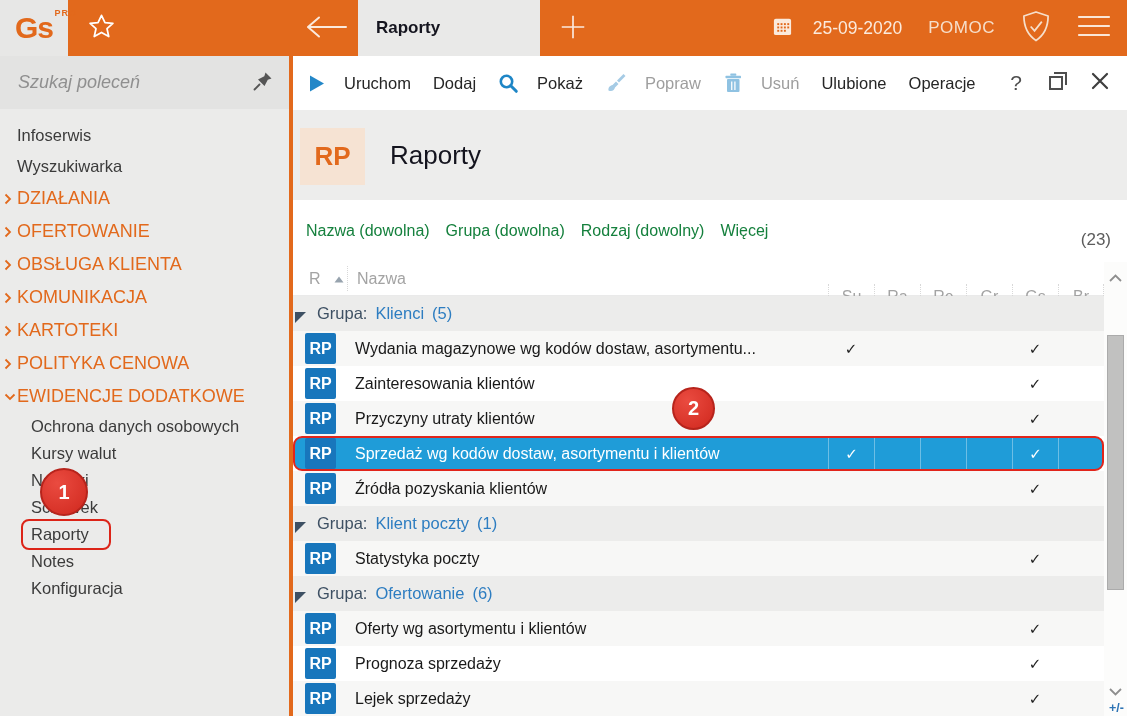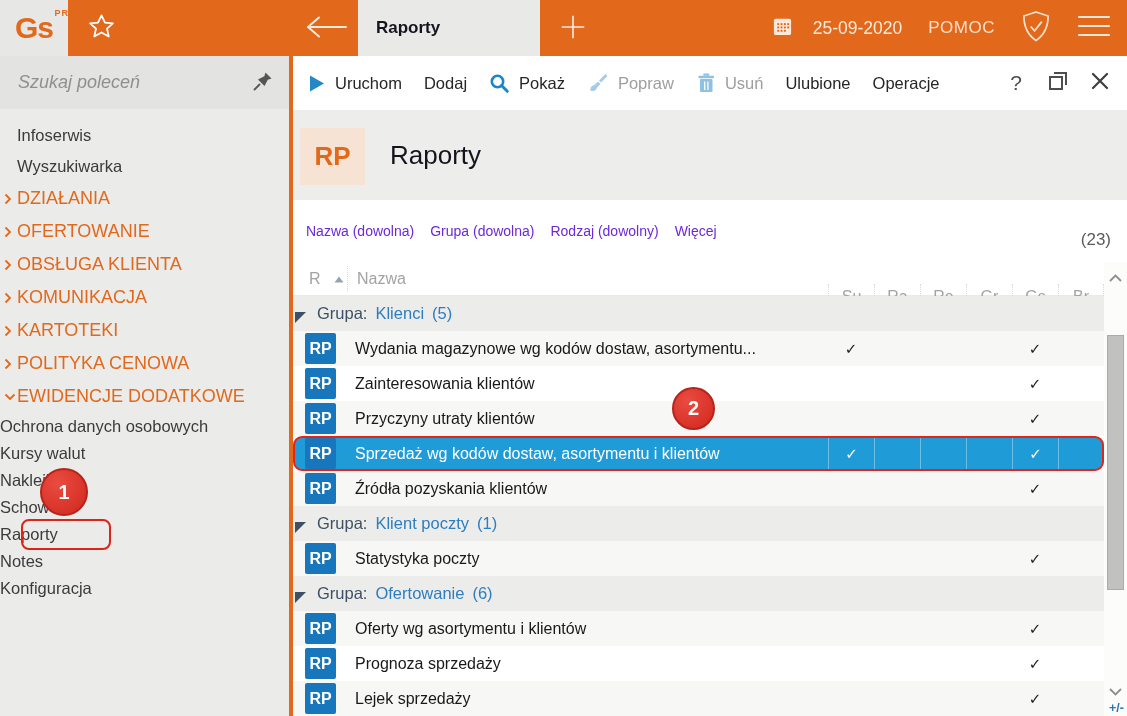--- a/index.html
+++ b/index.html
@@ -27,38 +27,38 @@
   .sidebar{position:absolute;left:0;top:56px;width:289px;height:660px;background:#EBEBEA}
   .search-band{position:absolute;left:0;top:0;width:289px;height:53px;background:#E3E3E2}
   .search-input{position:absolute;left:0;top:0;width:240px;height:53px;background:transparent;border:none;outline:none;padding-left:18px;font-size:18px;color:#3A3A3A;font-family:inherit}
   .search-input::placeholder{font-style:italic;color:#8F8F8F;opacity:1}
   .pin-btn{position:absolute;right:14px;top:15px;width:24px;height:24px;display:flex;align-items:center;justify-content:center}
   .side-nav{position:absolute;left:0;top:64px;right:0}
   .side-row{display:flex;align-items:center;width:100%;text-align:center}
   .side-row.item{height:31px;padding-left:17px;font-size:16.5px;color:#3B3B3B}
   .side-row.category{height:33px;padding-left:17px;font-size:18px;font-weight:400;color:#E2691C;position:relative}
   .side-row.category .chev{position:absolute;left:4px;top:0;height:33px;display:flex;align-items:center}
-  .side-row.subitem{height:27px;font-size:16.5px;color:#3B3B3B}
+  .side-row.subitem{height:27px;padding-left:31px;font-size:16.5px;color:#3B3B3B}
 
   
   .main{position:absolute;left:289px;top:56px;width:838px;height:660px;background:#fff;border-left:4px solid #E2691C}
   .toolbar{position:absolute;left:0;top:0;right:0;height:54px;background:#fff;display:flex;align-items:center;padding-left:4px}
-  .tb-item{display:flex;align-items:center;gap:9px;padding:0 11px;height:40px;font-size:16.5px;color:#262626}
+  .tb-item{display:flex;align-items:center;gap:18px;padding:0 11px;height:40px;font-size:16.5px;color:#262626}
   .tb-item.disabled .tb-label{color:#9E9E9E}
   .tb-icon{display:flex;align-items:center}
   .tb-right{margin-left:auto;display:flex;align-items:center;gap:8px;padding-right:10px}
   .win-btn{width:34px;height:34px;display:flex;align-items:center;justify-content:center}
   .help-q{font-size:21px;color:#4E4E4E}
 
   .header-band{position:absolute;left:0;top:54px;right:0;height:90px;background:#EDEDEC}
   .rp-big-badge{position:absolute;left:7px;top:18px;width:65px;height:57px;background:#F6E3D3;display:flex;align-items:center;justify-content:center;font-size:26px;font-weight:700;color:#E2691C}
   .panel-title{position:absolute;left:97px;top:0;height:90px;display:flex;align-items:center;font-size:26px;color:#14141E}
 
   .filter-row{position:absolute;left:0;top:144px;right:23px;height:62px;background:#fff;display:flex;align-items:center;gap:16px;padding-left:13px}
-  .filter-chip{font-size:14px;color:#6d28d9}
+  .filter-chip{font-size:16px;color:#15803d}
   .count-badge{position:absolute;right:16px;top:174px;font-size:17px;color:#5C5C5C}
 
   .table-header{position:absolute;left:0;top:206px;right:23px;height:34px;background:#fff;border-bottom:1px solid #EAEAEA}
   .col-r{position:absolute;left:16px;top:0;height:34px;display:flex;align-items:center;font-size:16px;color:#A3A3A3}
   .sort-ind{position:absolute;left:41px;top:0;height:34px;display:flex;align-items:center}
   .col-nazwa{position:absolute;left:54px;top:4px;bottom:4px;display:flex;align-items:center;padding-left:9px;border-left:1px dotted #D8D8D8;font-size:16px;color:#A3A3A3}
   .check-cols{position:absolute;left:535px;top:0;height:34px;display:flex}
   .check-col-h{width:46px;height:26px;margin-top:22px;display:flex;align-items:center;justify-content:center;font-size:16px;color:#A3A3A3;border-left:1px dotted #D8D8D8}
   .check-col-h:last-child{border-right:1px dotted #D8D8D8}
 

